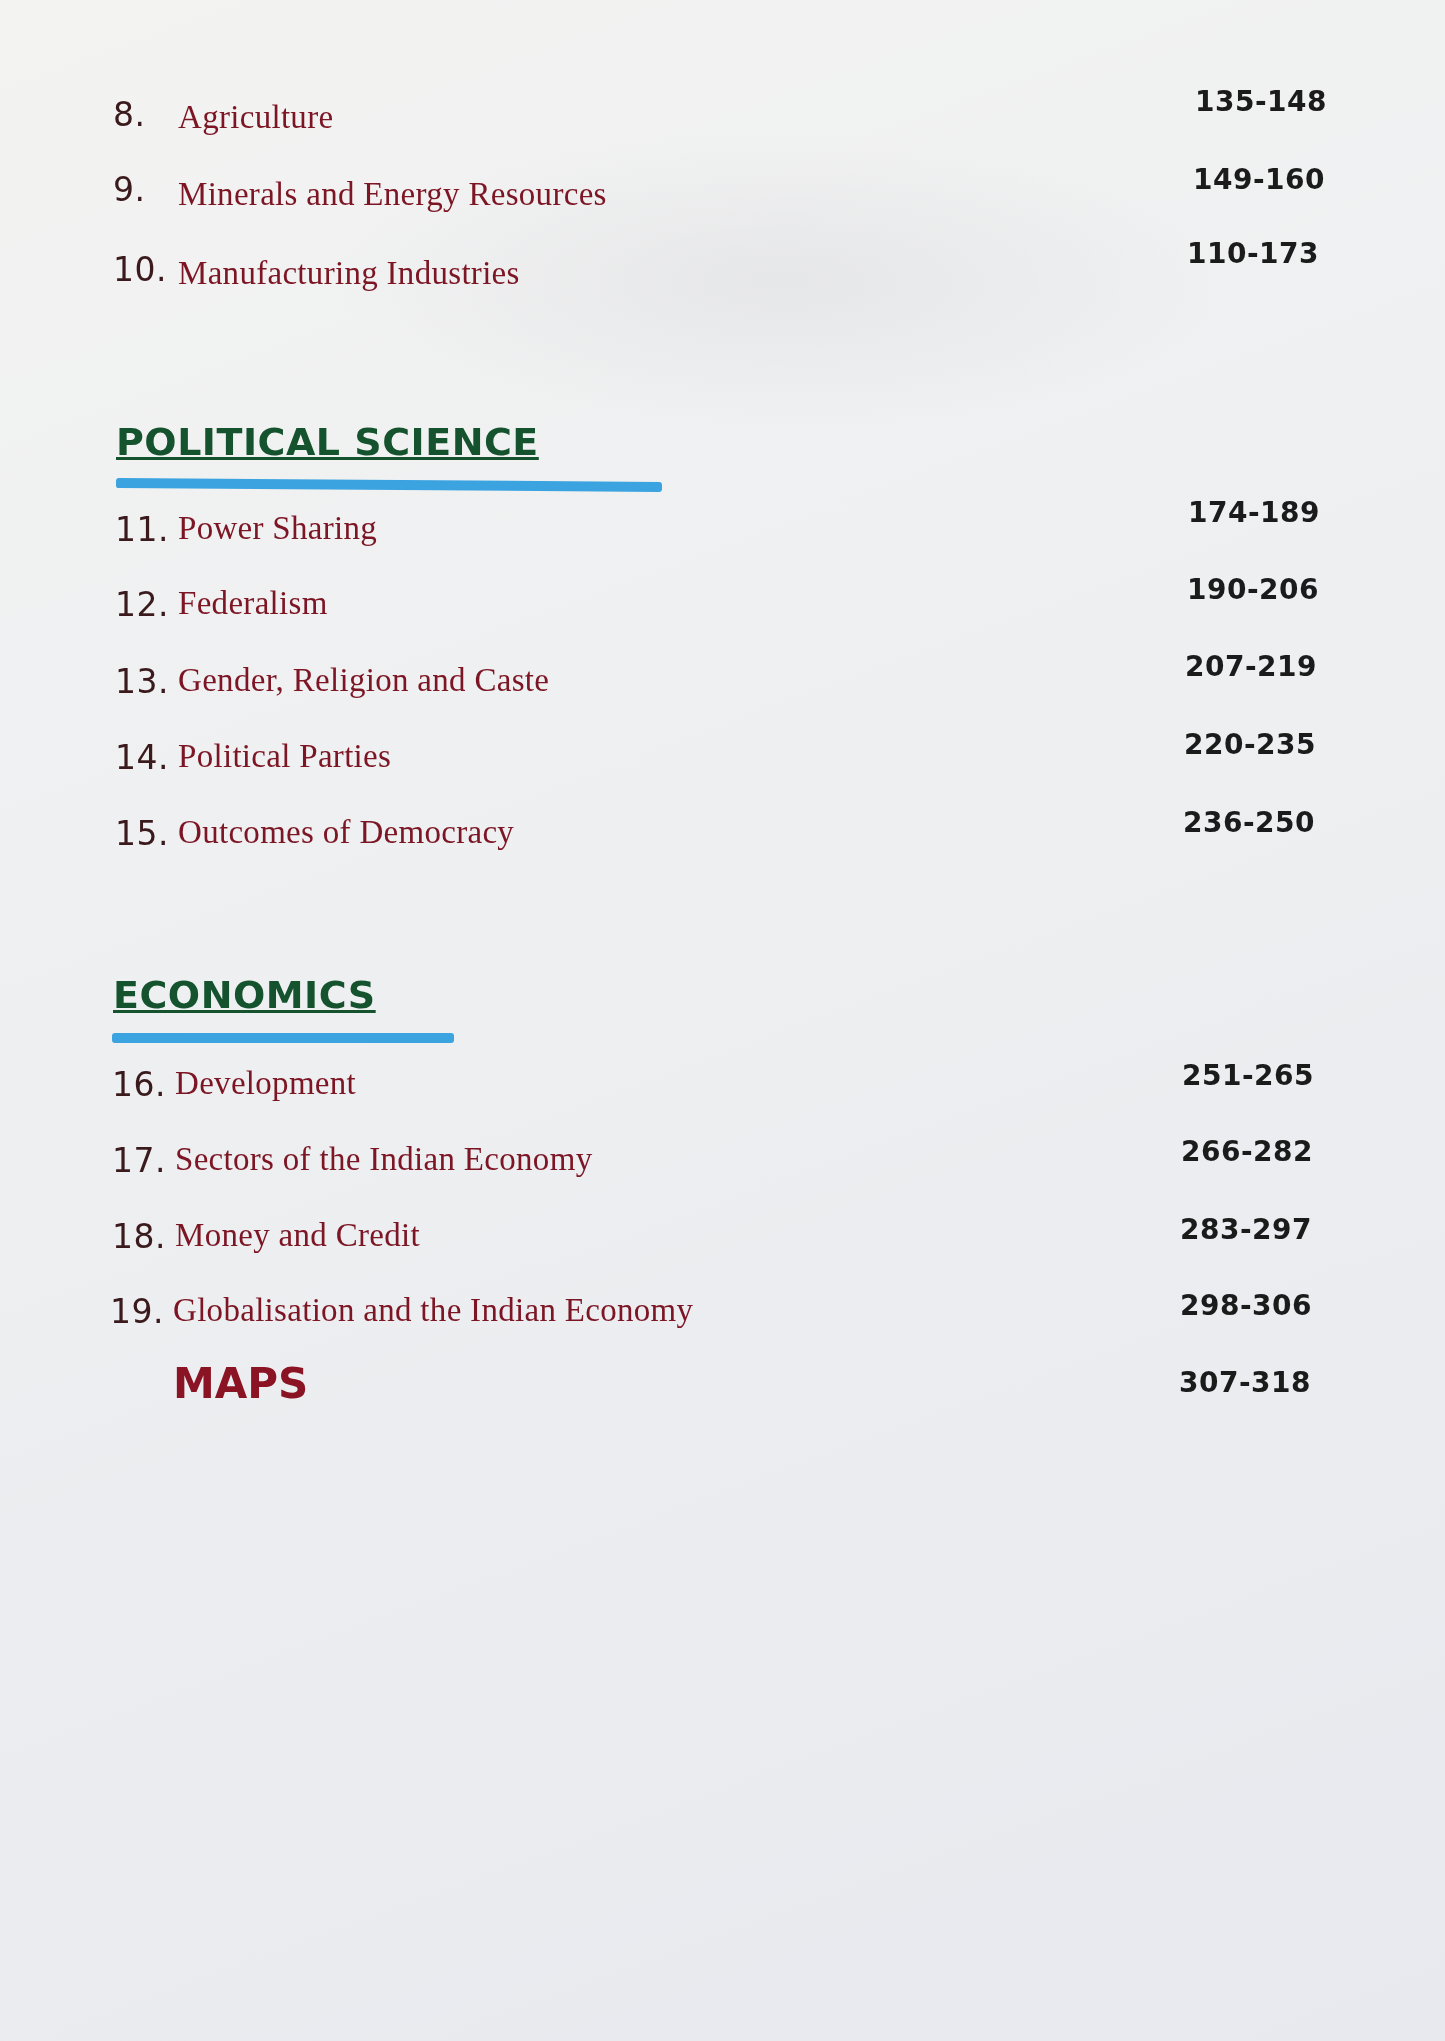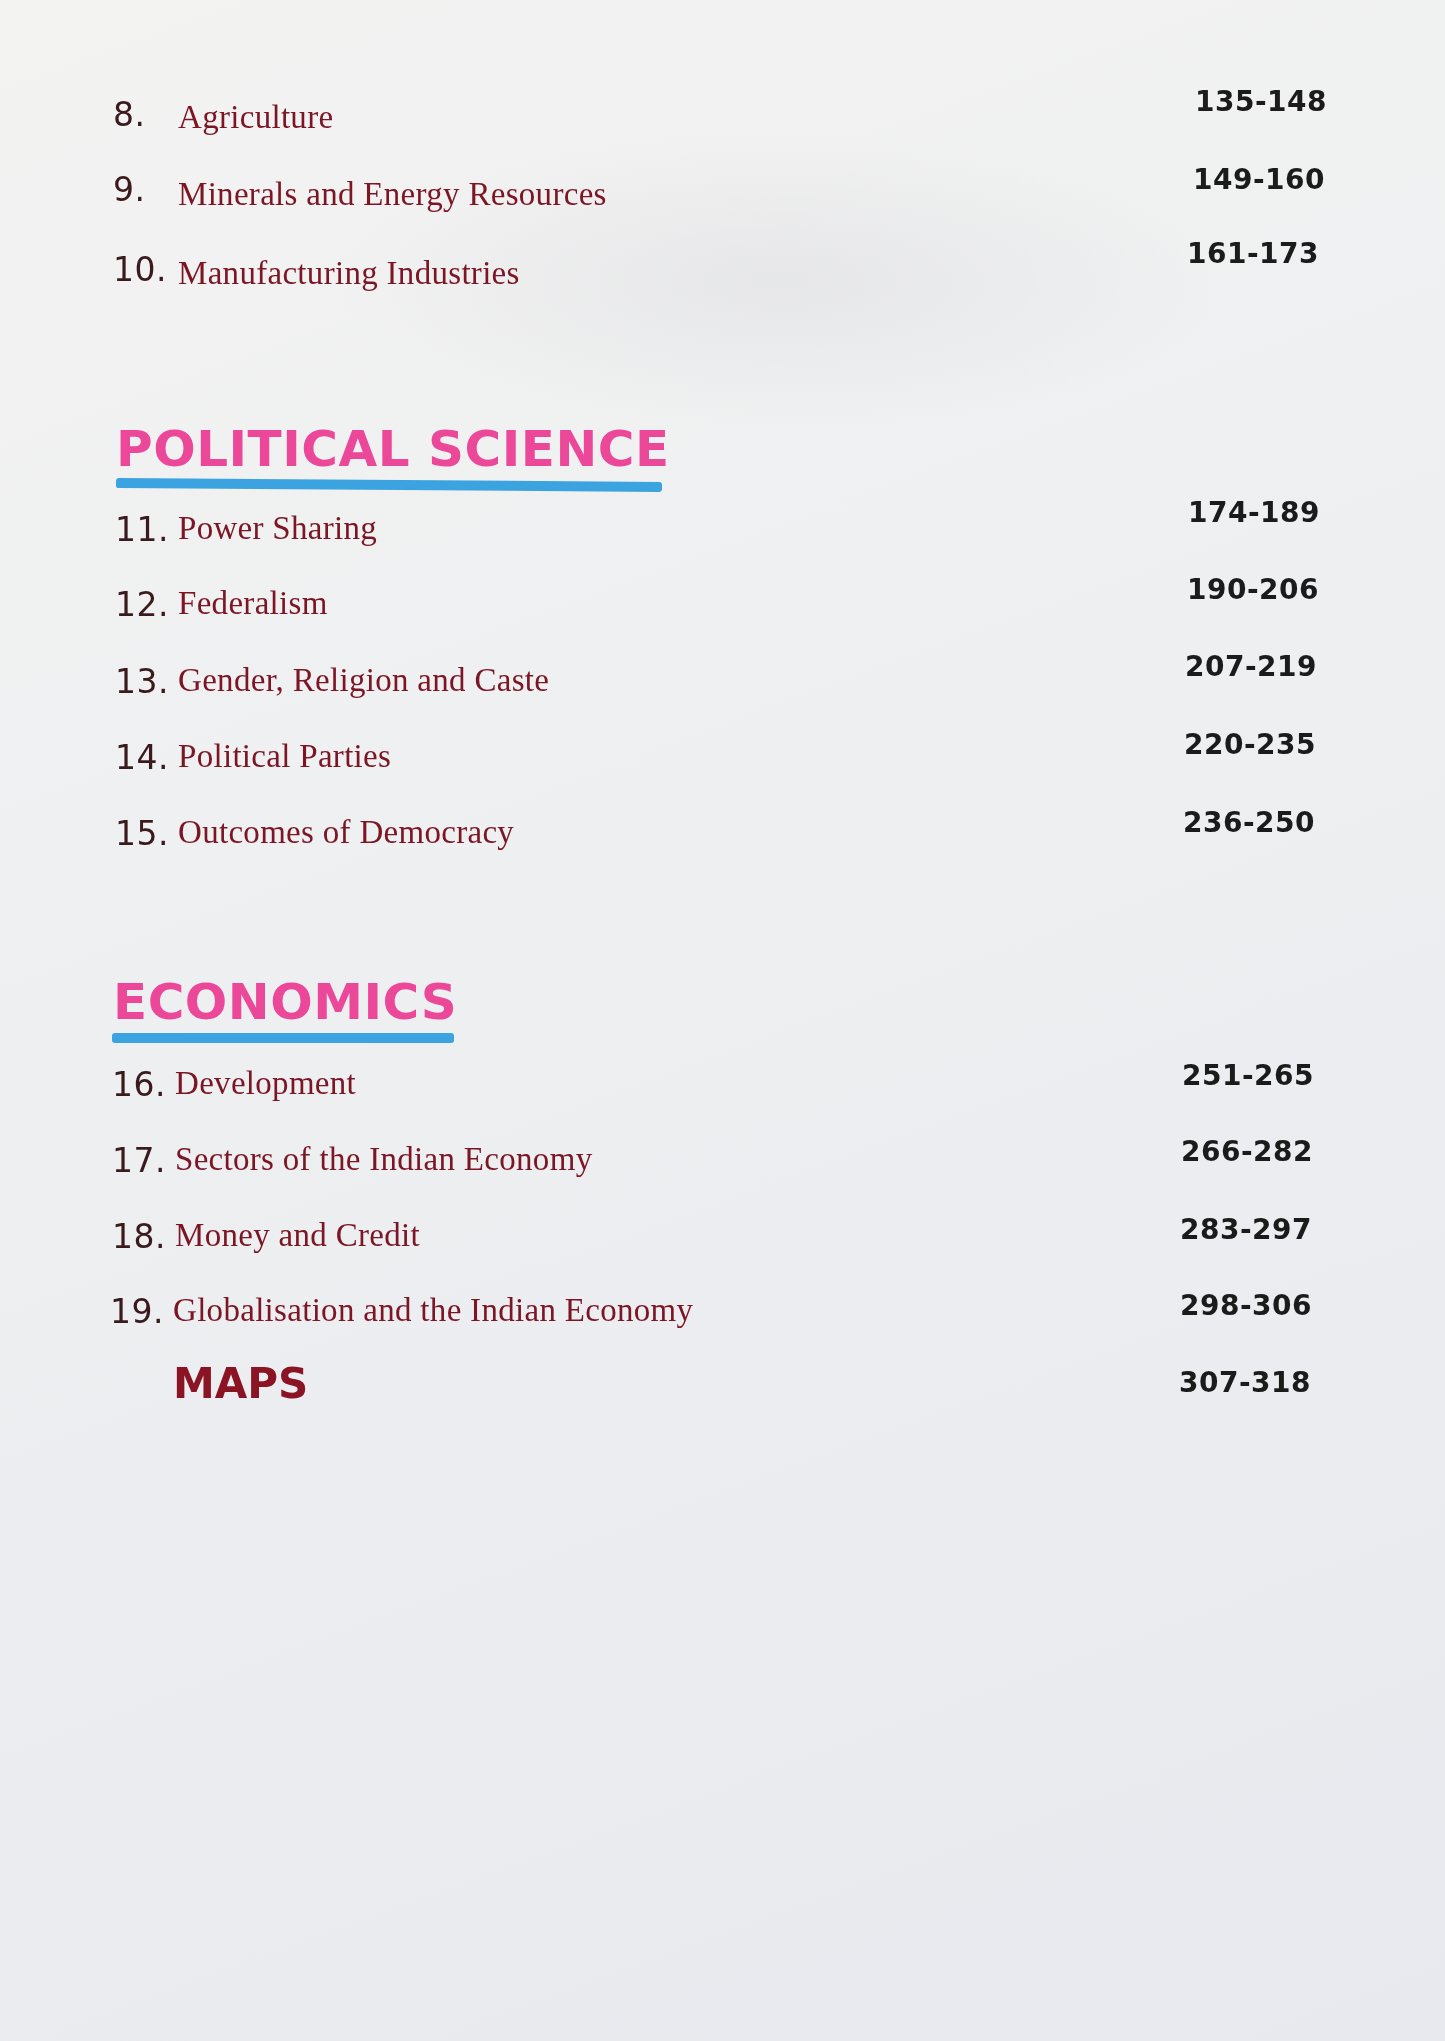--- a/index.html
+++ b/index.html
@@ -21,22 +21,22 @@
   }
   .title {
     position:absolute; font-size:33px; color:#7c1524;
     font-family: Liberation Serif, serif; letter-spacing:0.3px;
   }
   .pages {
     position:absolute; font-size:28px; color:#1b1b1b; font-weight:bold;
     font-family: "DejaVu Sans", sans-serif; letter-spacing:0.5px;
   }
   .section-head {
-    position:absolute; font-size:50px; font-weight:bold; color:#ec4899;
-    font-family: "DejaVu Sans", sans-serif; letter-spacing:0.5px;
+    position:absolute; font-size:38px; font-weight:bold; color:#14532d;
+    font-family: "DejaVu Sans", sans-serif; letter-spacing:0.5px;text-decoration:underline;
   }
   .underline { position:absolute; height:10px; background:#3aa3e0; border-radius:3px; }
   .maps-title {
     position:absolute; font-size:42px; font-weight:bold; color:#8a1424;
     font-family: "DejaVu Sans", sans-serif;
     text-align: right;
   }
 </style>
 </head>
 <body>
@@ -50,21 +50,21 @@
     <span class="pages" style="left:1195px;top:-10px">135-148</span>
   </div>
   <div class="row" style="top:170px">
     <span class="num" style="left:113px">9.</span>
     <span class="title" style="left:178px;top:6px">Minerals and Energy Resources</span>
     <span class="pages" style="left:1193px;top:-7px">149-160</span>
   </div>
   <div class="row" style="top:250px">
     <span class="num" style="left:113px">10.</span>
     <span class="title" style="left:178px;top:5px">Manufacturing Industries</span>
-    <span class="pages" style="left:1187px;top:-13px">161-173</span>
+    <span class="pages" style="left:1187px;top:-13px">110-173</span>
   </div>
 
   <div class="section-head" style="left:116px;top:420px">POLITICAL SCIENCE</div>
   <div class="underline" style="left:116px;top:480px;width:546px;transform:rotate(0.4deg)"></div>
 
   <div class="row" style="top:510px">
     <span class="num" style="left:115px">11.</span>
     <span class="title" style="left:178px">Power Sharing</span>
     <span class="pages" style="left:1188px;top:-14px">174-189</span>
   </div>

